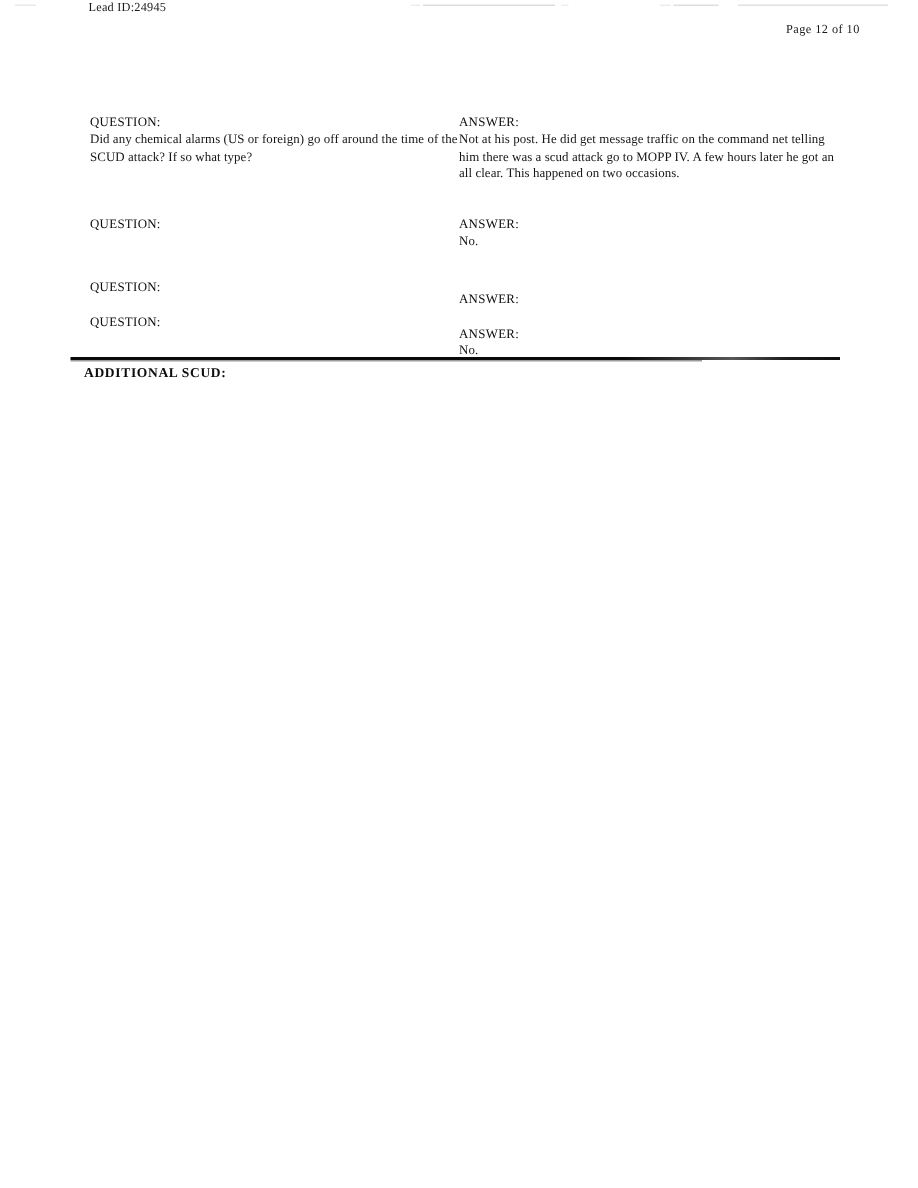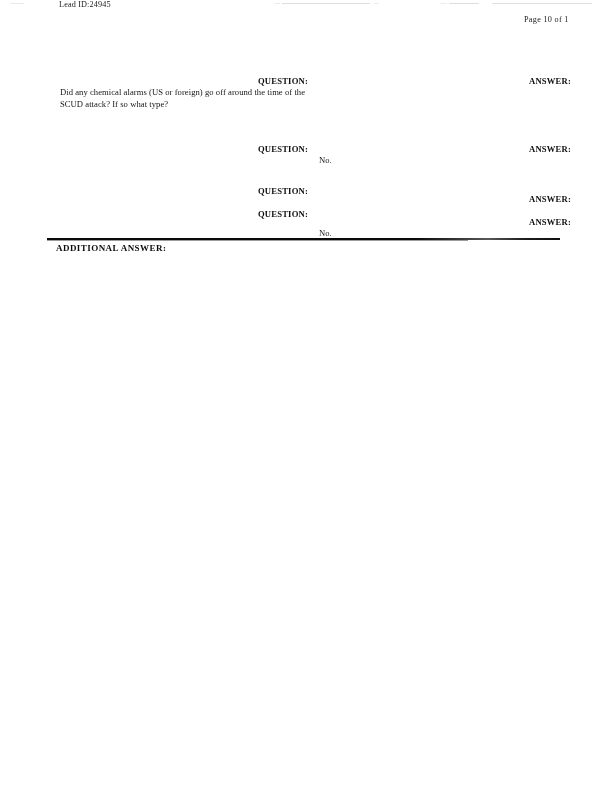--- a/index.html
+++ b/index.html
@@ -65,32 +65,31 @@
     height: 792px;
   }
 
   .col-q {
     position: absolute;
     left: 60px;
     width: 248px;
   }
   .col-a {
     position: absolute;
-    left: 319px;
+    left: 306px;
     width: 252px;
   }
 
   .lbl {
-    font-weight: bold;
+    font-weight: normal;
     font-size: 8.6px;
     letter-spacing: .2px;
     line-height: 11.2px;
     margin: 0;
     color: #0d0d0d;
-    text-align: right;
   }
 
   .body-txt {
     font-size: 8.6px;
     line-height: 11.4px;
     margin: 0;
     color: #151515;
     letter-spacing: .05px;
     font-family: Liberation Serif, serif;
   }
@@ -148,31 +147,32 @@
   <div class="scan-artifact a1"></div>
   <div class="scan-artifact a2"></div>
   <div class="scan-artifact a3"></div>
   <div class="scan-artifact a4"></div>
   <div class="scan-artifact a5"></div>
   <div class="scan-artifact a6"></div>
   <div class="scan-artifact a7"></div>
 
   <div class="hdr-lead">Lead ID:24945</div>
 
-  <div class="hdr-page">Page 10 of 1</div>
+  <div class="hdr-page">Page 12 of 10</div>
 
   <div class="qa-layer">
 
     <div class="col-q" style="top:76px;">
       <p class="lbl">QUESTION:</p>
       <p class="body-txt">Did any chemical alarms (US or foreign) go off around the time of the SCUD attack?  If so what type?</p>
     </div>
 
     <div class="col-a" style="top:76px;">
       <p class="lbl">ANSWER:</p>
+      <p class="body-txt">Not at his post.  He did get message traffic on the command net telling him there was a scud attack go to MOPP IV.  A few hours later he got an all clear.  This happened on two occasions.</p>
     </div>
 
     <div class="col-q" style="top:144px;">
       <p class="lbl">QUESTION:</p>
     </div>
 
     <div class="col-a" style="top:144px;">
       <p class="lbl">ANSWER:</p>
       <p class="body-txt">No.</p>
     </div>
@@ -194,15 +194,15 @@
       <p class="body-txt">No.</p>
     </div>
 
   </div>
 
   <div class="rule-wrap">
     <div class="rule-main"></div>
     <div class="rule-shadow"></div>
   </div>
 
-  <div class="add-leads">ADDITIONAL ANSWER:</div>
+  <div class="add-leads">ADDITIONAL SCUD:</div>
 
 </div>
 
 </body></html>

